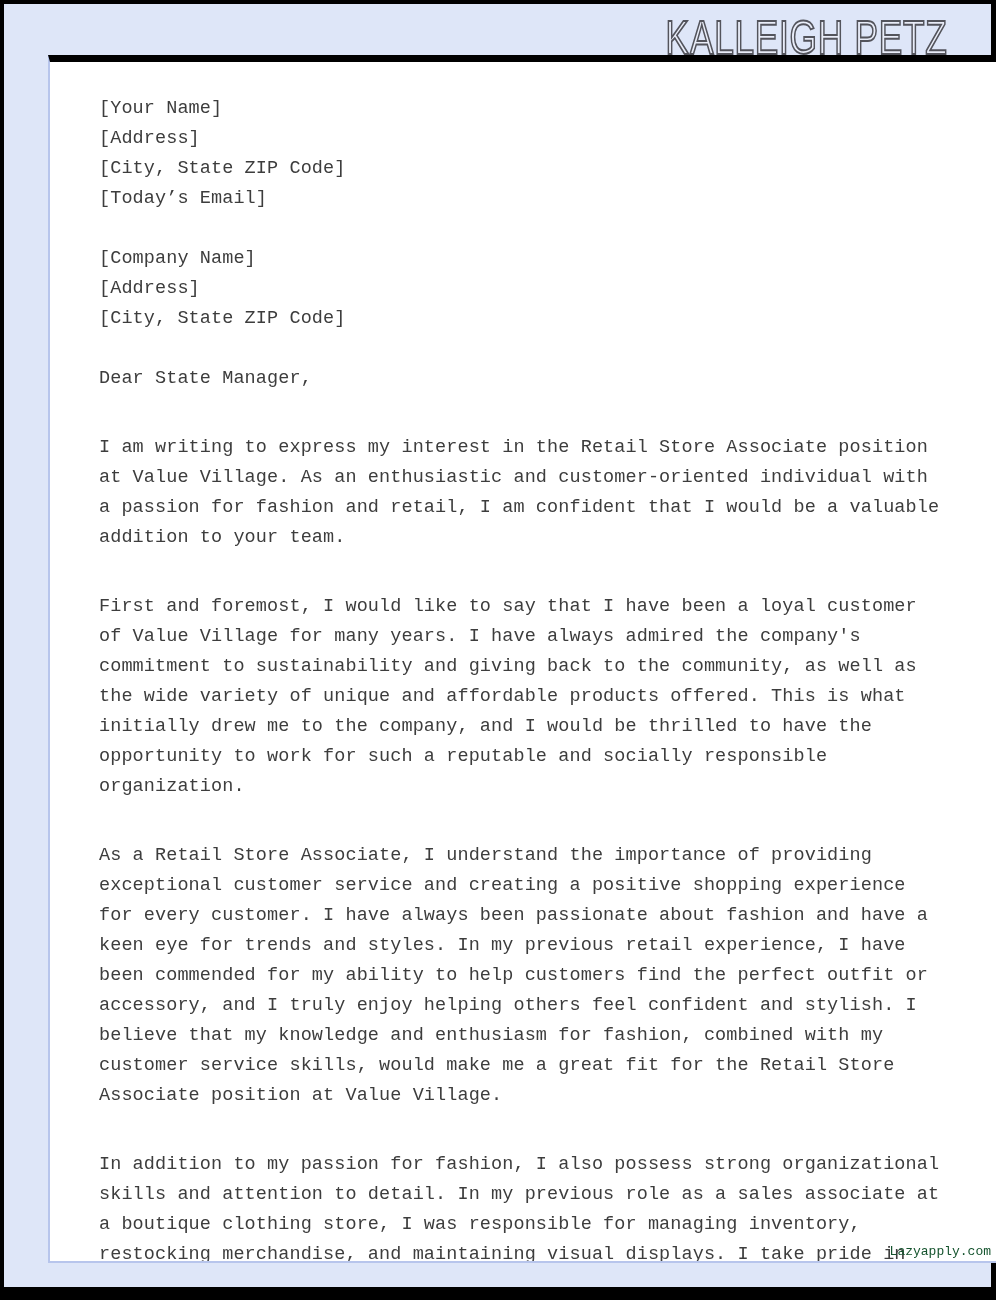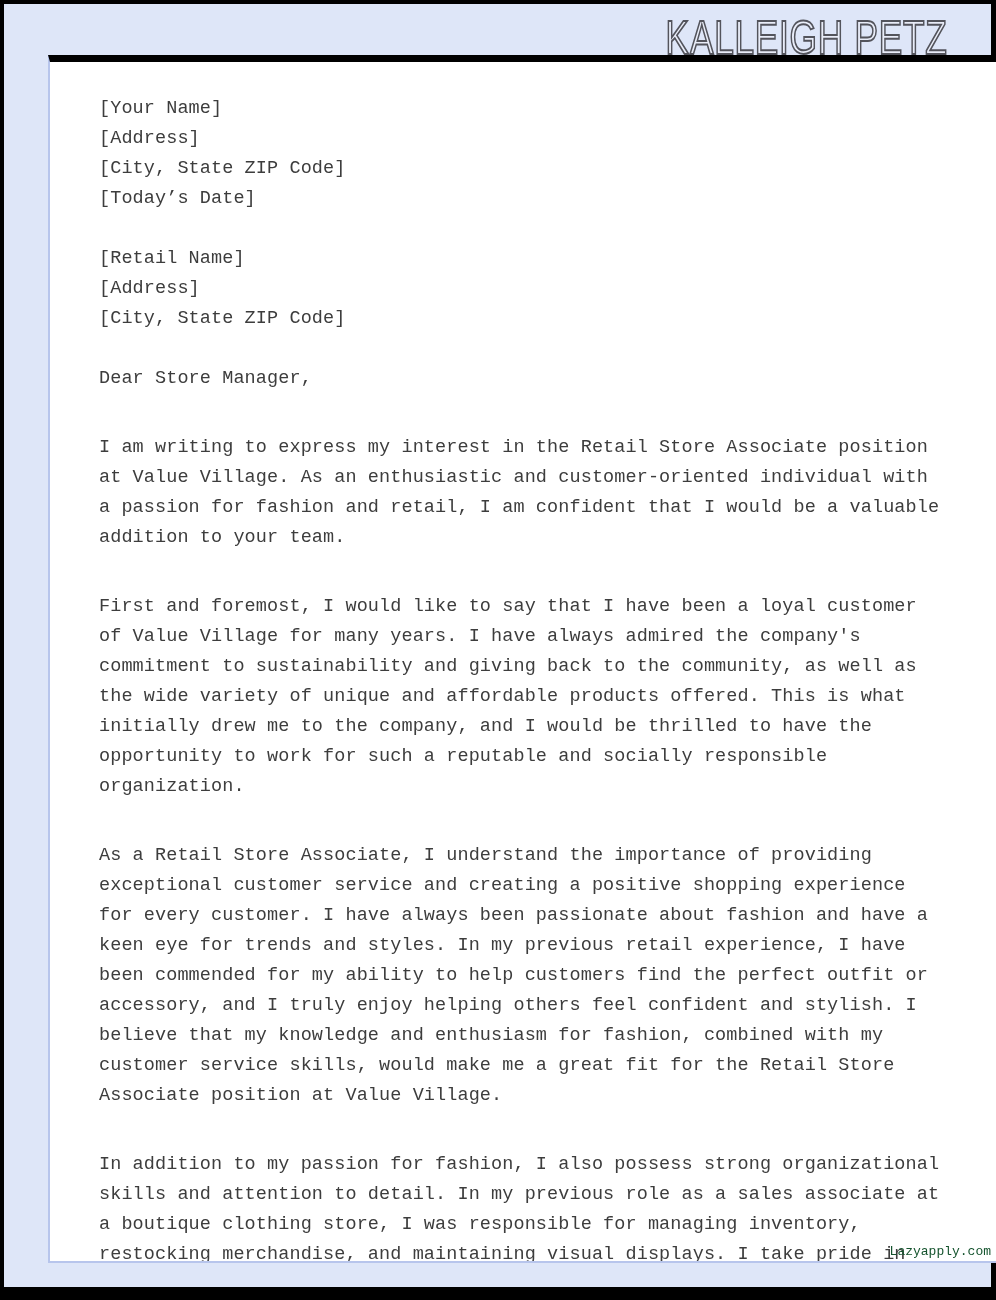--- a/index.html
+++ b/index.html
@@ -74,30 +74,30 @@
 
   <h1 class="brand">KALLEIGH PETZ</h1>
 
   <div class="page">
     <div class="letter">
 
       <div class="block">
         <div>[Your Name]</div>
         <div>[Address]</div>
         <div>[City, State ZIP Code]</div>
-        <div>[Today’s Date]</div>
+        <div>[Today’s Email]</div>
       </div>
 
       <div class="block">
-        <div>[Retail Name]</div>
+        <div>[Company Name]</div>
         <div>[Address]</div>
         <div>[City, State ZIP Code]</div>
       </div>
 
-      <div class="block">Dear Store Manager,</div>
+      <div class="block">Dear State Manager,</div>
 
       <p class="para">I am writing to express my interest in the Retail Store Associate position at Value Village. As an enthusiastic and customer-oriented individual with a passion for fashion and retail, I am confident that I would be a valuable addition to your team.</p>
       <p class="para">First and foremost, I would like to say that I have been a loyal customer of Value Village for many years. I have always admired the company's commitment to sustainability and giving back to the community, as well as the wide variety of unique and affordable products offered. This is what initially drew me to the company, and I would be thrilled to have the opportunity to work for such a reputable and socially responsible organization.</p>
       <p class="para">As a Retail Store Associate, I understand the importance of providing exceptional customer service and creating a positive shopping experience for every customer. I have always been passionate about fashion and have a keen eye for trends and styles. In my previous retail experience, I have been commended for my ability to help customers find the perfect outfit or accessory, and I truly enjoy helping others feel confident and stylish. I believe that my knowledge and enthusiasm for fashion, combined with my customer service skills, would make me a great fit for the Retail Store Associate position at Value Village.</p>
       <p class="para">In addition to my passion for fashion, I also possess strong organizational skills and attention to detail. In my previous role as a sales associate at a boutique clothing store, I was responsible for managing inventory, restocking merchandise, and maintaining visual displays. I take pride in keeping the store clean and organized, which I believe is crucial in creating a pleasant shopping environment for customers. I am also familiar with point-of-sale systems and have experience handling cash transactions, making me well-equipped to handle the day-to-day operations of a retail store.</p>
 
     </div>
 
     <div class="watermark">Lazyapply.com</div>
   </div>

